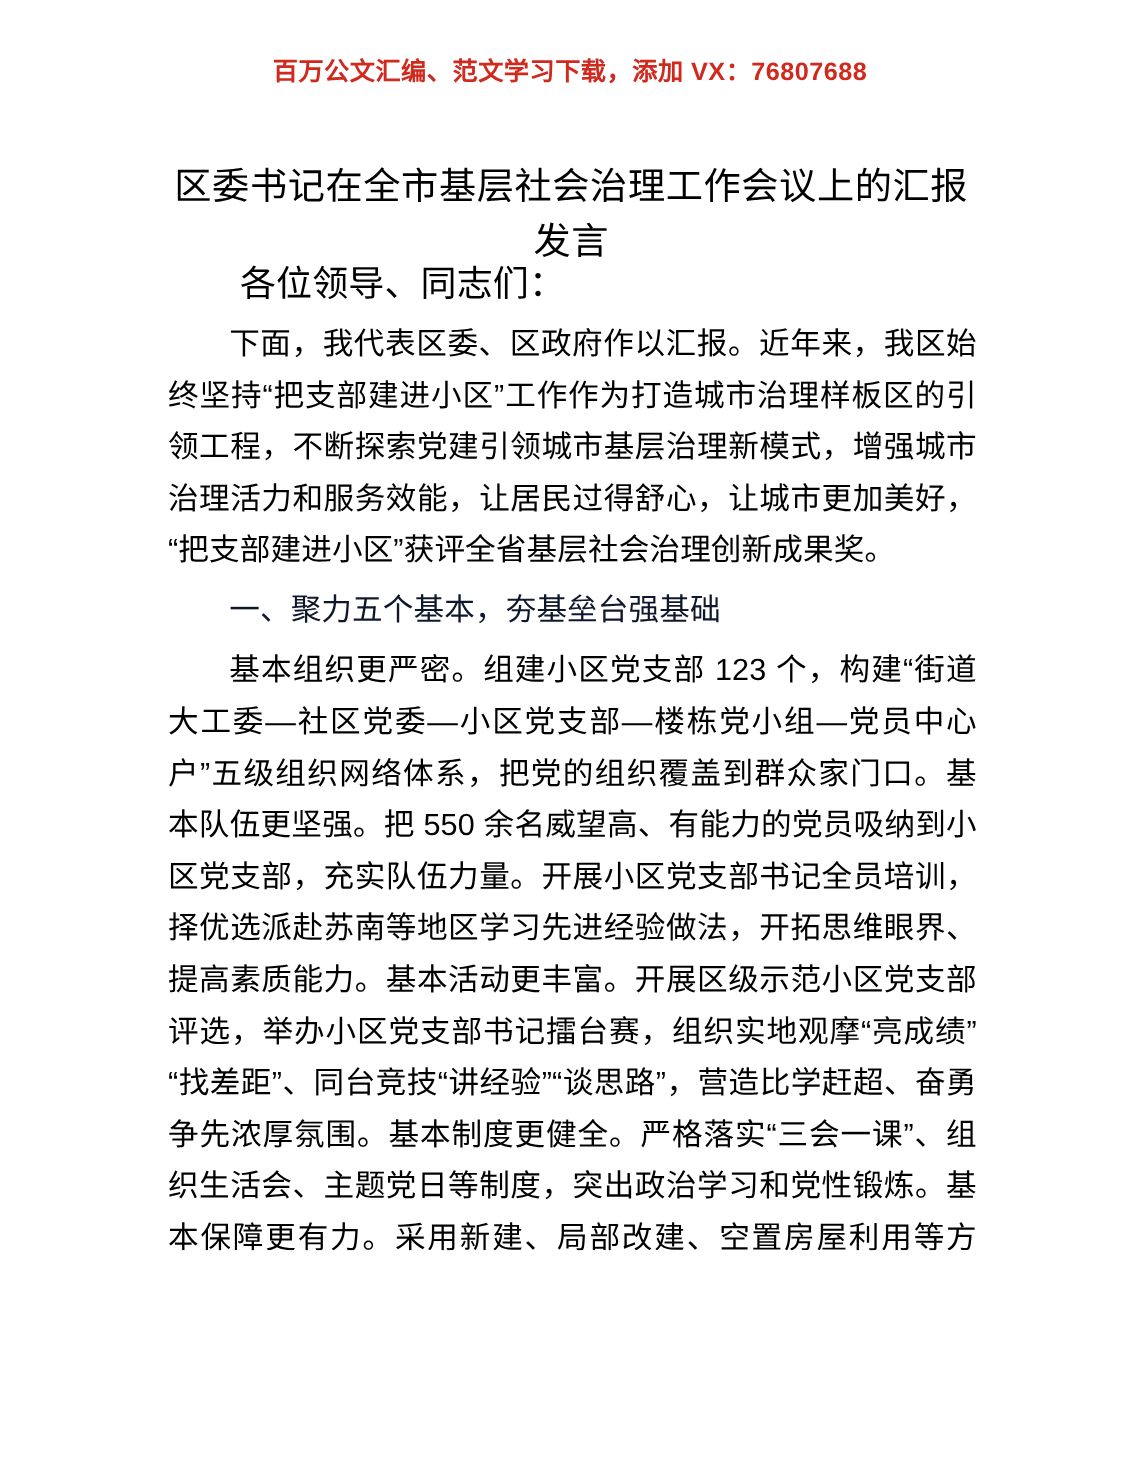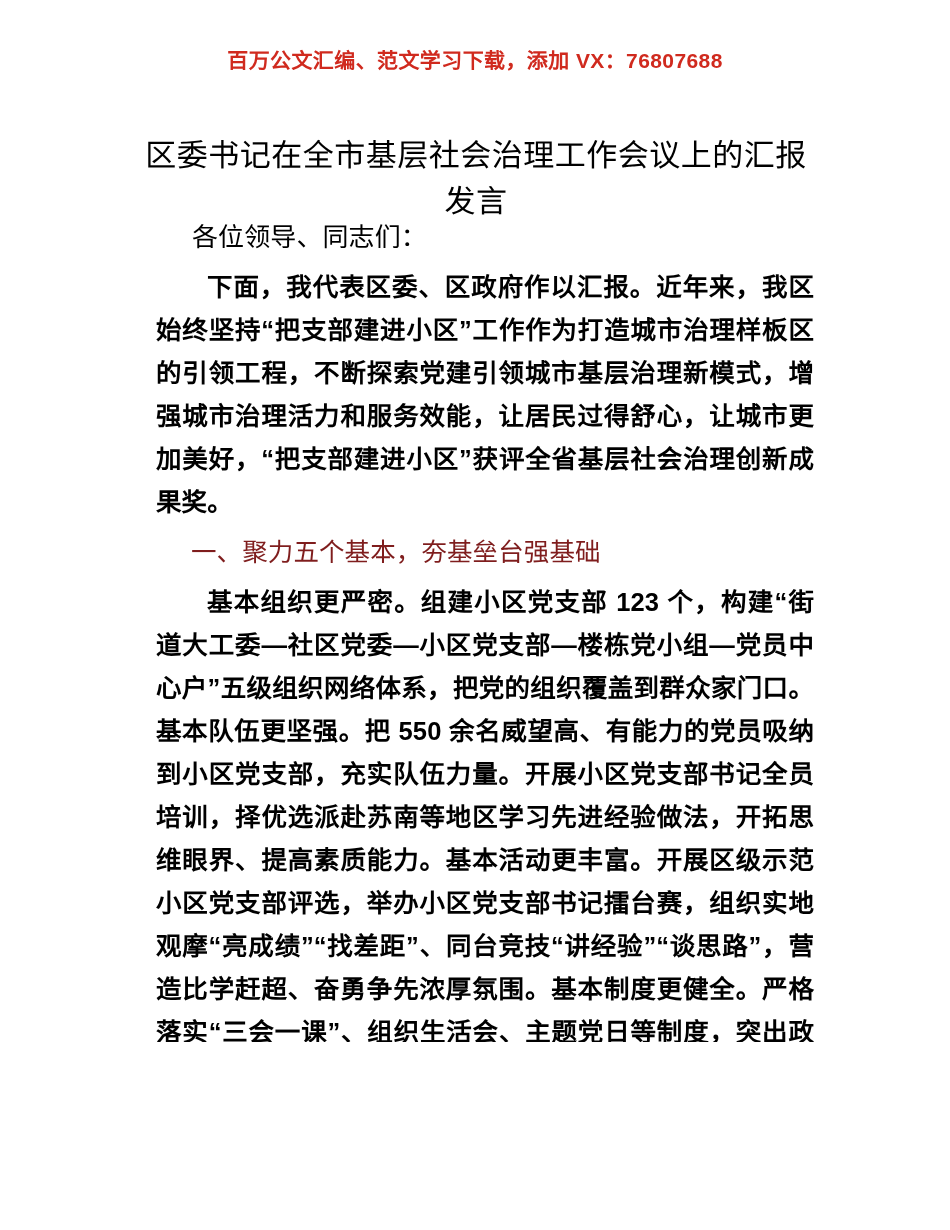--- a/index.html
+++ b/index.html
@@ -54,52 +54,51 @@
 
   
   .body-area {
     position: absolute;
     top: 216px;
     left: 140px;
     width: 674px;
   }
 
   p.para {
-    margin: 0 0 7px 16px;
+    margin: 0 0 7px 0;
     font-size: 25.5px;
     line-height: 43px;
     text-align: justify;
     text-justify: inter-ideograph;
     text-align-last: left;
     letter-spacing: 0.1px;
     color: #000000;
     word-break: break-all;
-    font-weight: bold;
   }
 
   p.para.indent {
     text-indent: 2em;
   }
 
   p.salutation {
     margin: 0 0 7px 0;
-    font-size: 26px;
+    font-size: 30px;
     line-height: 43px;
     text-indent: 2em;
     letter-spacing: 0.1px;
     color: #000000;
   }
 
   p.section-heading {
     margin: 0 0 7px 0;
     font-size: 25.5px;
     line-height: 43px;
     text-indent: 2em;
     letter-spacing: 0.1px;
-    color: #7f1d1d;
+    color: #0f172a;
   }
 
   
   p.clipped {
     margin-bottom: 0;
   }
 </style>
 </head>
 <body>
 

